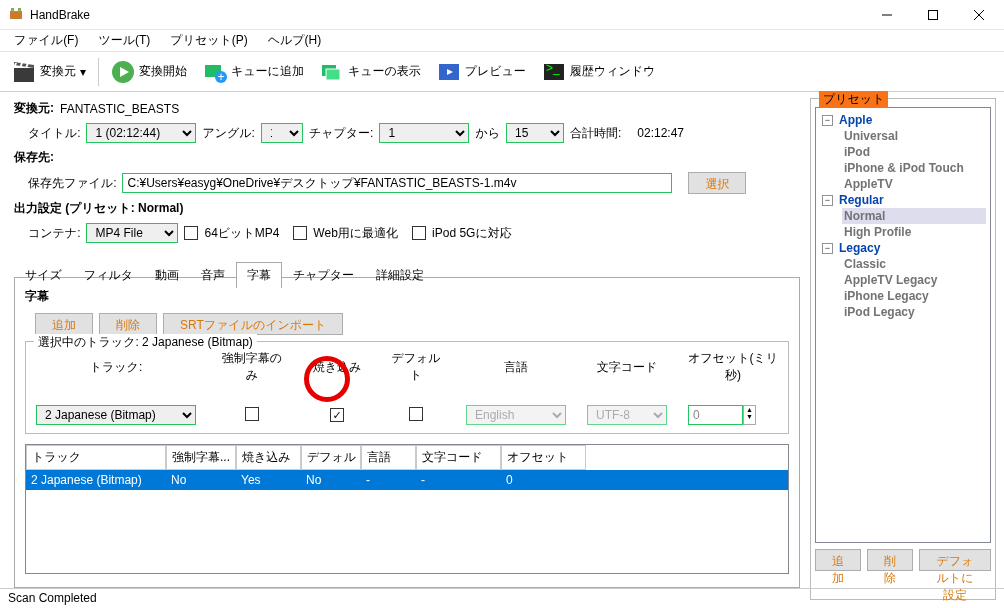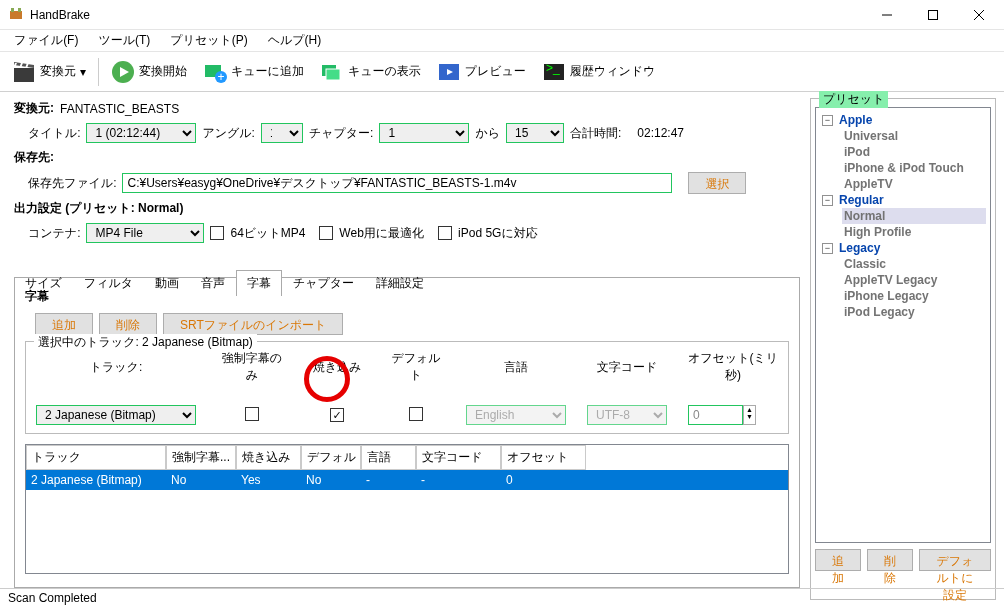--- a/index.html
+++ b/index.html
@@ -20,32 +20,32 @@
 .rightpane { width: 238px; padding: 6px 8px 0 0; }
 .row { display: flex; align-items: center; margin-bottom: 6px; gap: 6px; }
 .bold { font-weight: bold; }
 select, input[type=text] { border: 1px solid #22c55e; height: 20px; padding: 0 4px; background: #fff; font-size: 12px; }
 select { background: #efefef; padding-right: 14px; }
 .btn { border: 1px solid #adadad; background: #e1e1e1; padding: 3px 16px; height: 22px; }
 .btn.orange { color: #d97706; }
 .checkbox { width: 14px; height: 14px; border: 1px solid #333; display: inline-flex; align-items: center; justify-content: center; }
 .checkbox.checked::after { content: "✓"; font-size: 11px; line-height: 1; }
 .tabbar { display: flex; border-bottom: 1px solid #aaa; margin-top: 8px; }
-.tab { padding: 4px 10px; border: 1px solid transparent; border-bottom: none; position: relative; top: 19px; }
+.tab { padding: 4px 10px; border: 1px solid transparent; border-bottom: none; position: relative; top: 11px; }
 .tab.active { border-color: #aaa; background: #fff; }
 .tabcontent { border: 1px solid #aaa; border-top: none; padding: 10px; height: 310px; }
 .fieldset { border: 1px solid #bbb; padding: 8px 10px; margin-top: 6px; position: relative; }
 .fieldset .legend { position: absolute; top: -8px; left: 8px; background: #fff; padding: 0 4px; }
 .table { border: 1px solid #828790; margin-top: 10px; height: 130px; background: #fff; }
 .thead, .trow { display: grid; grid-template-columns: 140px 70px 65px 60px 55px 85px 85px; }
 .thead > div { border: 1px solid #cacaca; background: #fff; padding: 3px 5px; font-weight: normal; white-space: nowrap; overflow: hidden; }
 .trow { background: #0078d7; color: #fff; }
 .trow > div { padding: 3px 5px; }
 .presetbox { border: 1px solid #bbb; position: relative; padding: 8px 4px 4px; height: 502px; }
-.presetbox .legend { position: absolute; top: -8px; left: 8px; background: #86efac; padding: 0 4px; }
+.presetbox .legend { position: absolute; top: -8px; left: 8px; background: #f97316; padding: 0 4px; }
 .tree { border: 1px solid #828790; height: 436px; padding: 4px; overflow: auto; }
 .tnode { display: flex; align-items: center; padding: 1px 2px; }
 .texp { width: 11px; height: 11px; border: 1px solid #919191; display: flex; align-items: center; justify-content: center; font-size: 9px; line-height: 1; margin-right: 4px; color: #333; }
 .tgroup { color: #0645ad; font-weight: bold; margin-left: 2px; }
 .tleaf { color: #737373; font-weight: bold; margin-left: 22px; padding: 1px 2px; }
 .tleaf.sel { background: #dde; }
 .presetbtns { display: flex; gap: 6px; justify-content: flex-end; margin-top: 6px; }
 .statusbar { position: absolute; bottom: 0; left: 0; right: 0; height: 20px; border-top: 1px solid #ccc; padding: 2px 8px; font-weight: normal; }
 .redcircle { position: absolute; width: 46px; height: 46px; border: 5px solid #e60000; border-radius: 50%; pointer-events: none; }
 </style>
@@ -162,21 +162,21 @@
       <span>保存先ファイル:</span>
       <input type="text" style="width: 550px;" value="C:¥Users¥easyg¥OneDrive¥デスクトップ¥FANTASTIC_BEASTS-1.m4v">
       <button class="btn orange" style="margin-left:10px">選択</button>
     </div>
 
     <div class="row bold">
         <span>出力設定 (プリセット: Normal)</span>
       </div>
     <div class="row" style="margin-left:14px">
       <span>コンテナ:</span>
-      <select style="width:118px"><option>MP4 File</option></select>
+      <select style="width:92px"><option>MP4 File</option></select>
       <span class="checkbox"></span>
       <span>64ビットMP4</span>
       <span class="checkbox" style="margin-left:8px"></span>
       <span>Web用に最適化</span>
       <span class="checkbox" style="margin-left:8px"></span>
       <span>iPod 5Gに対応</span>
     </div>
 
     <div class="tabbar">
       <div class="tab">サイズ</div>

